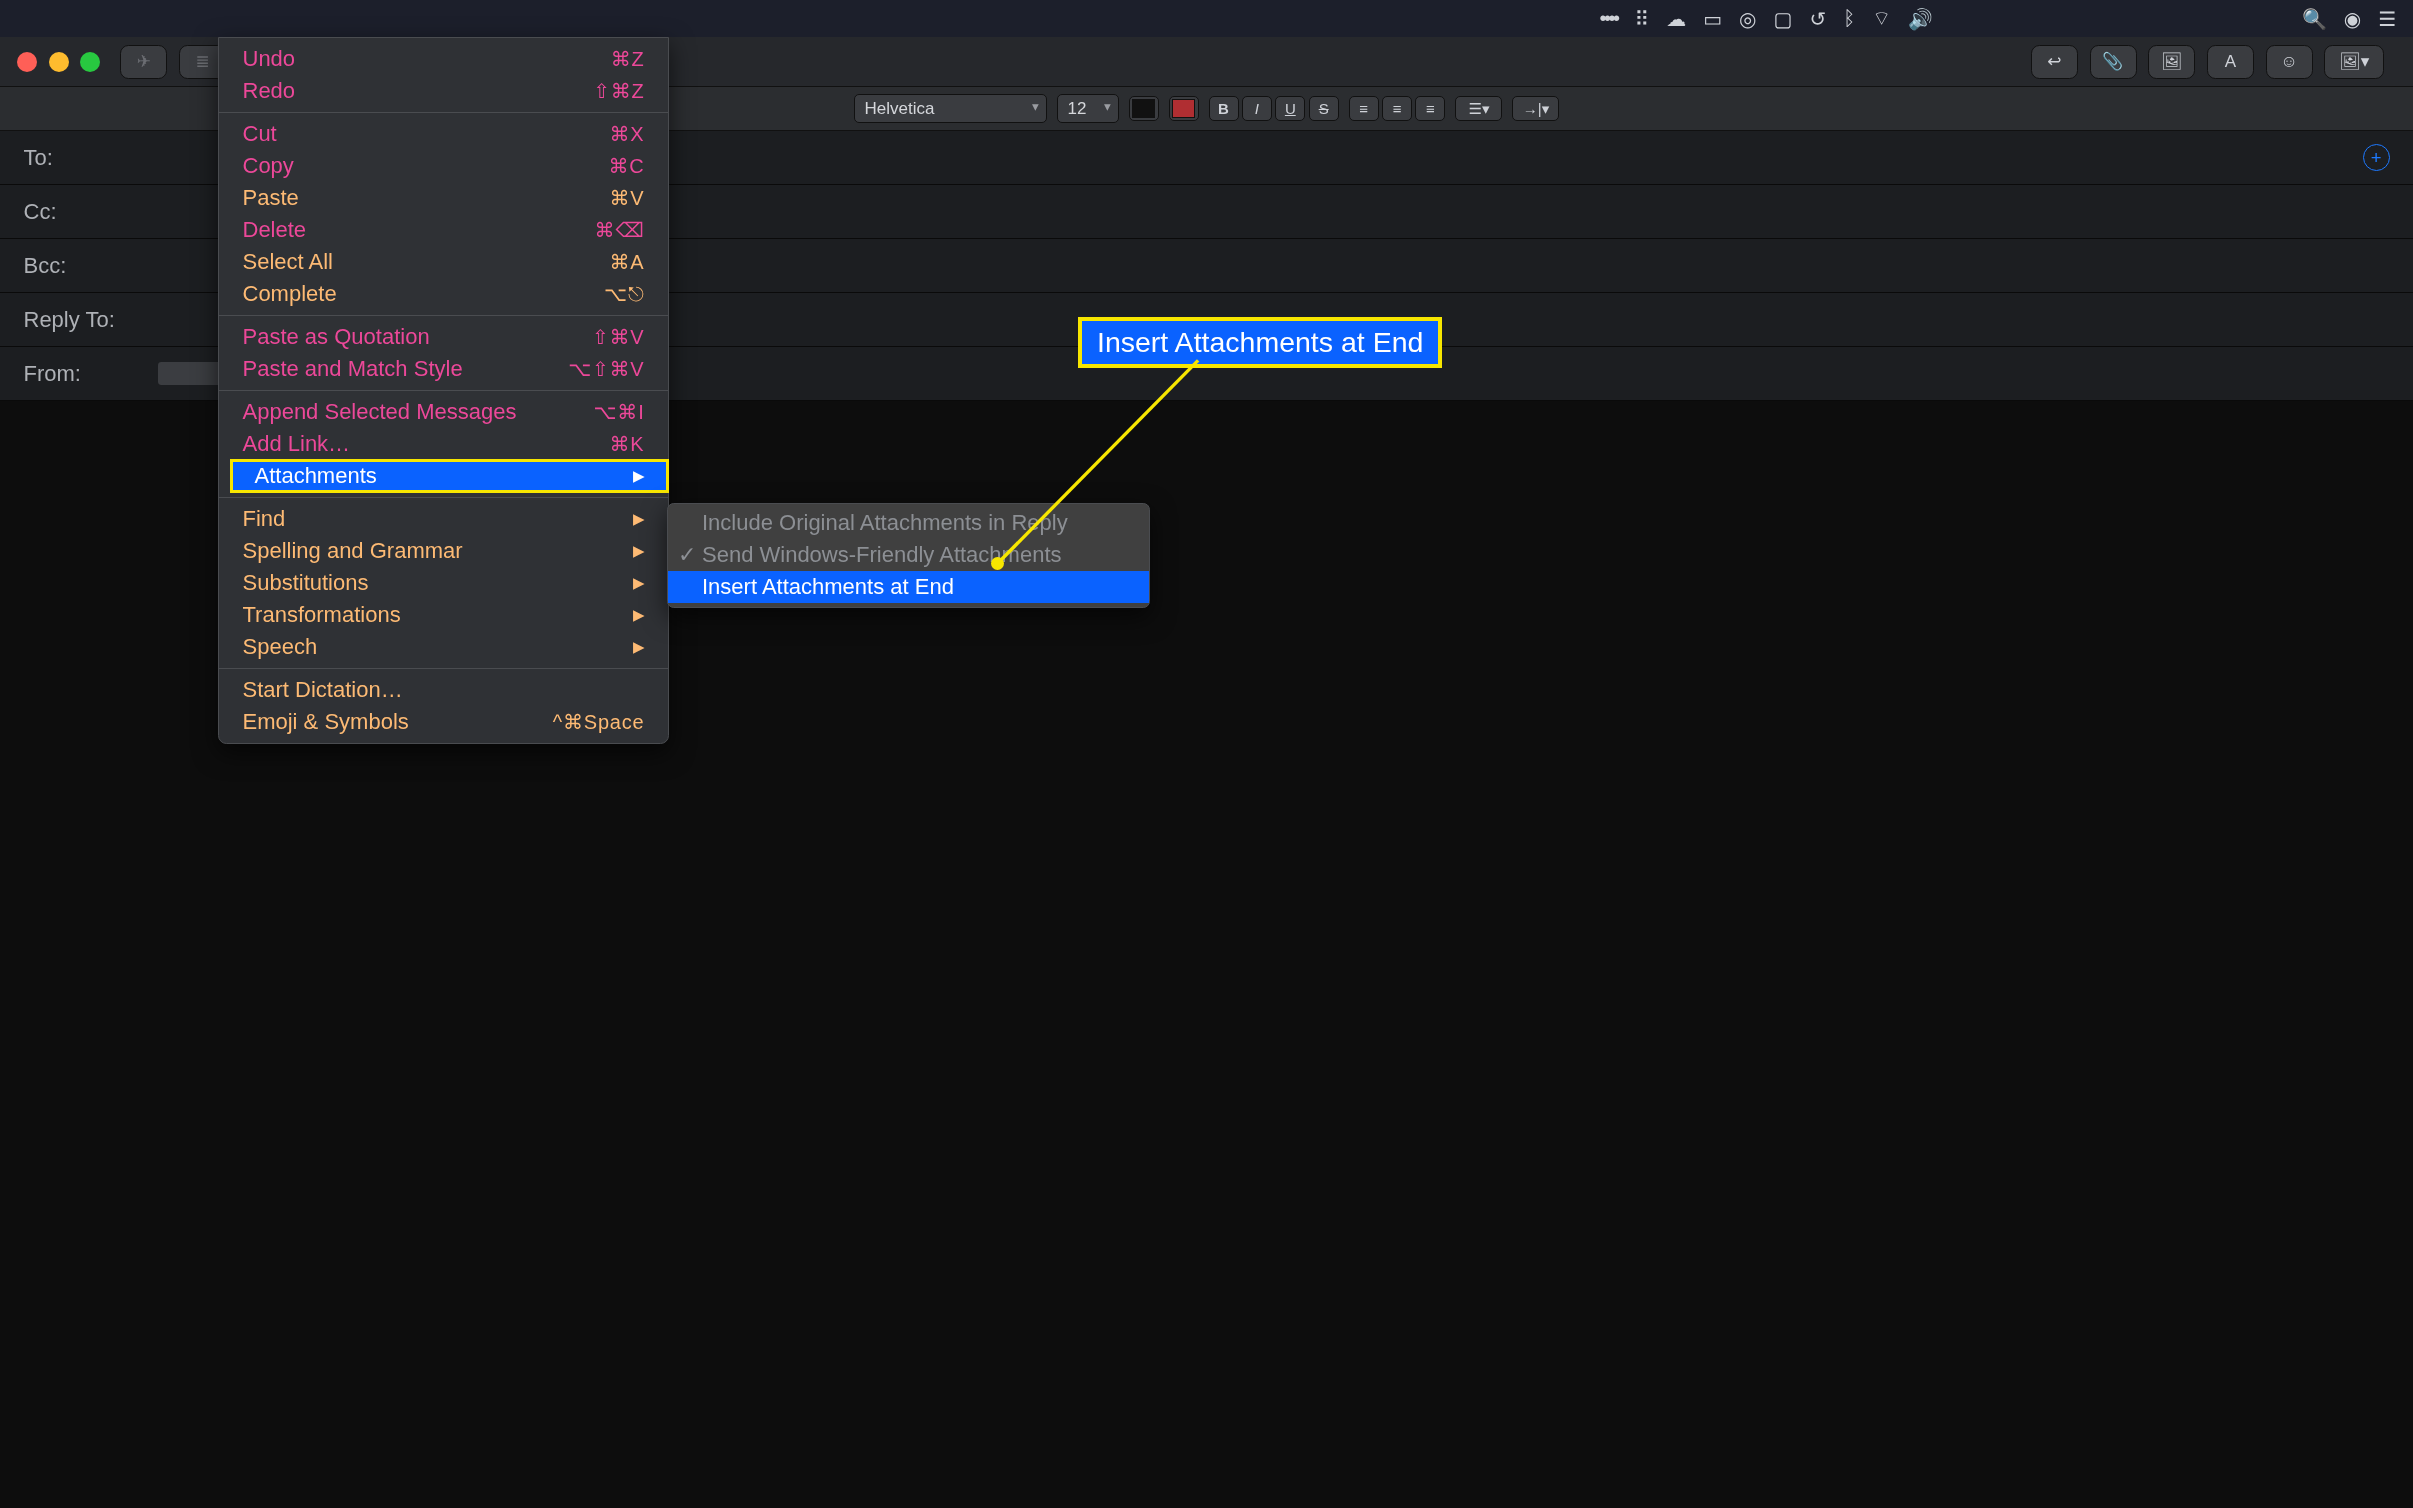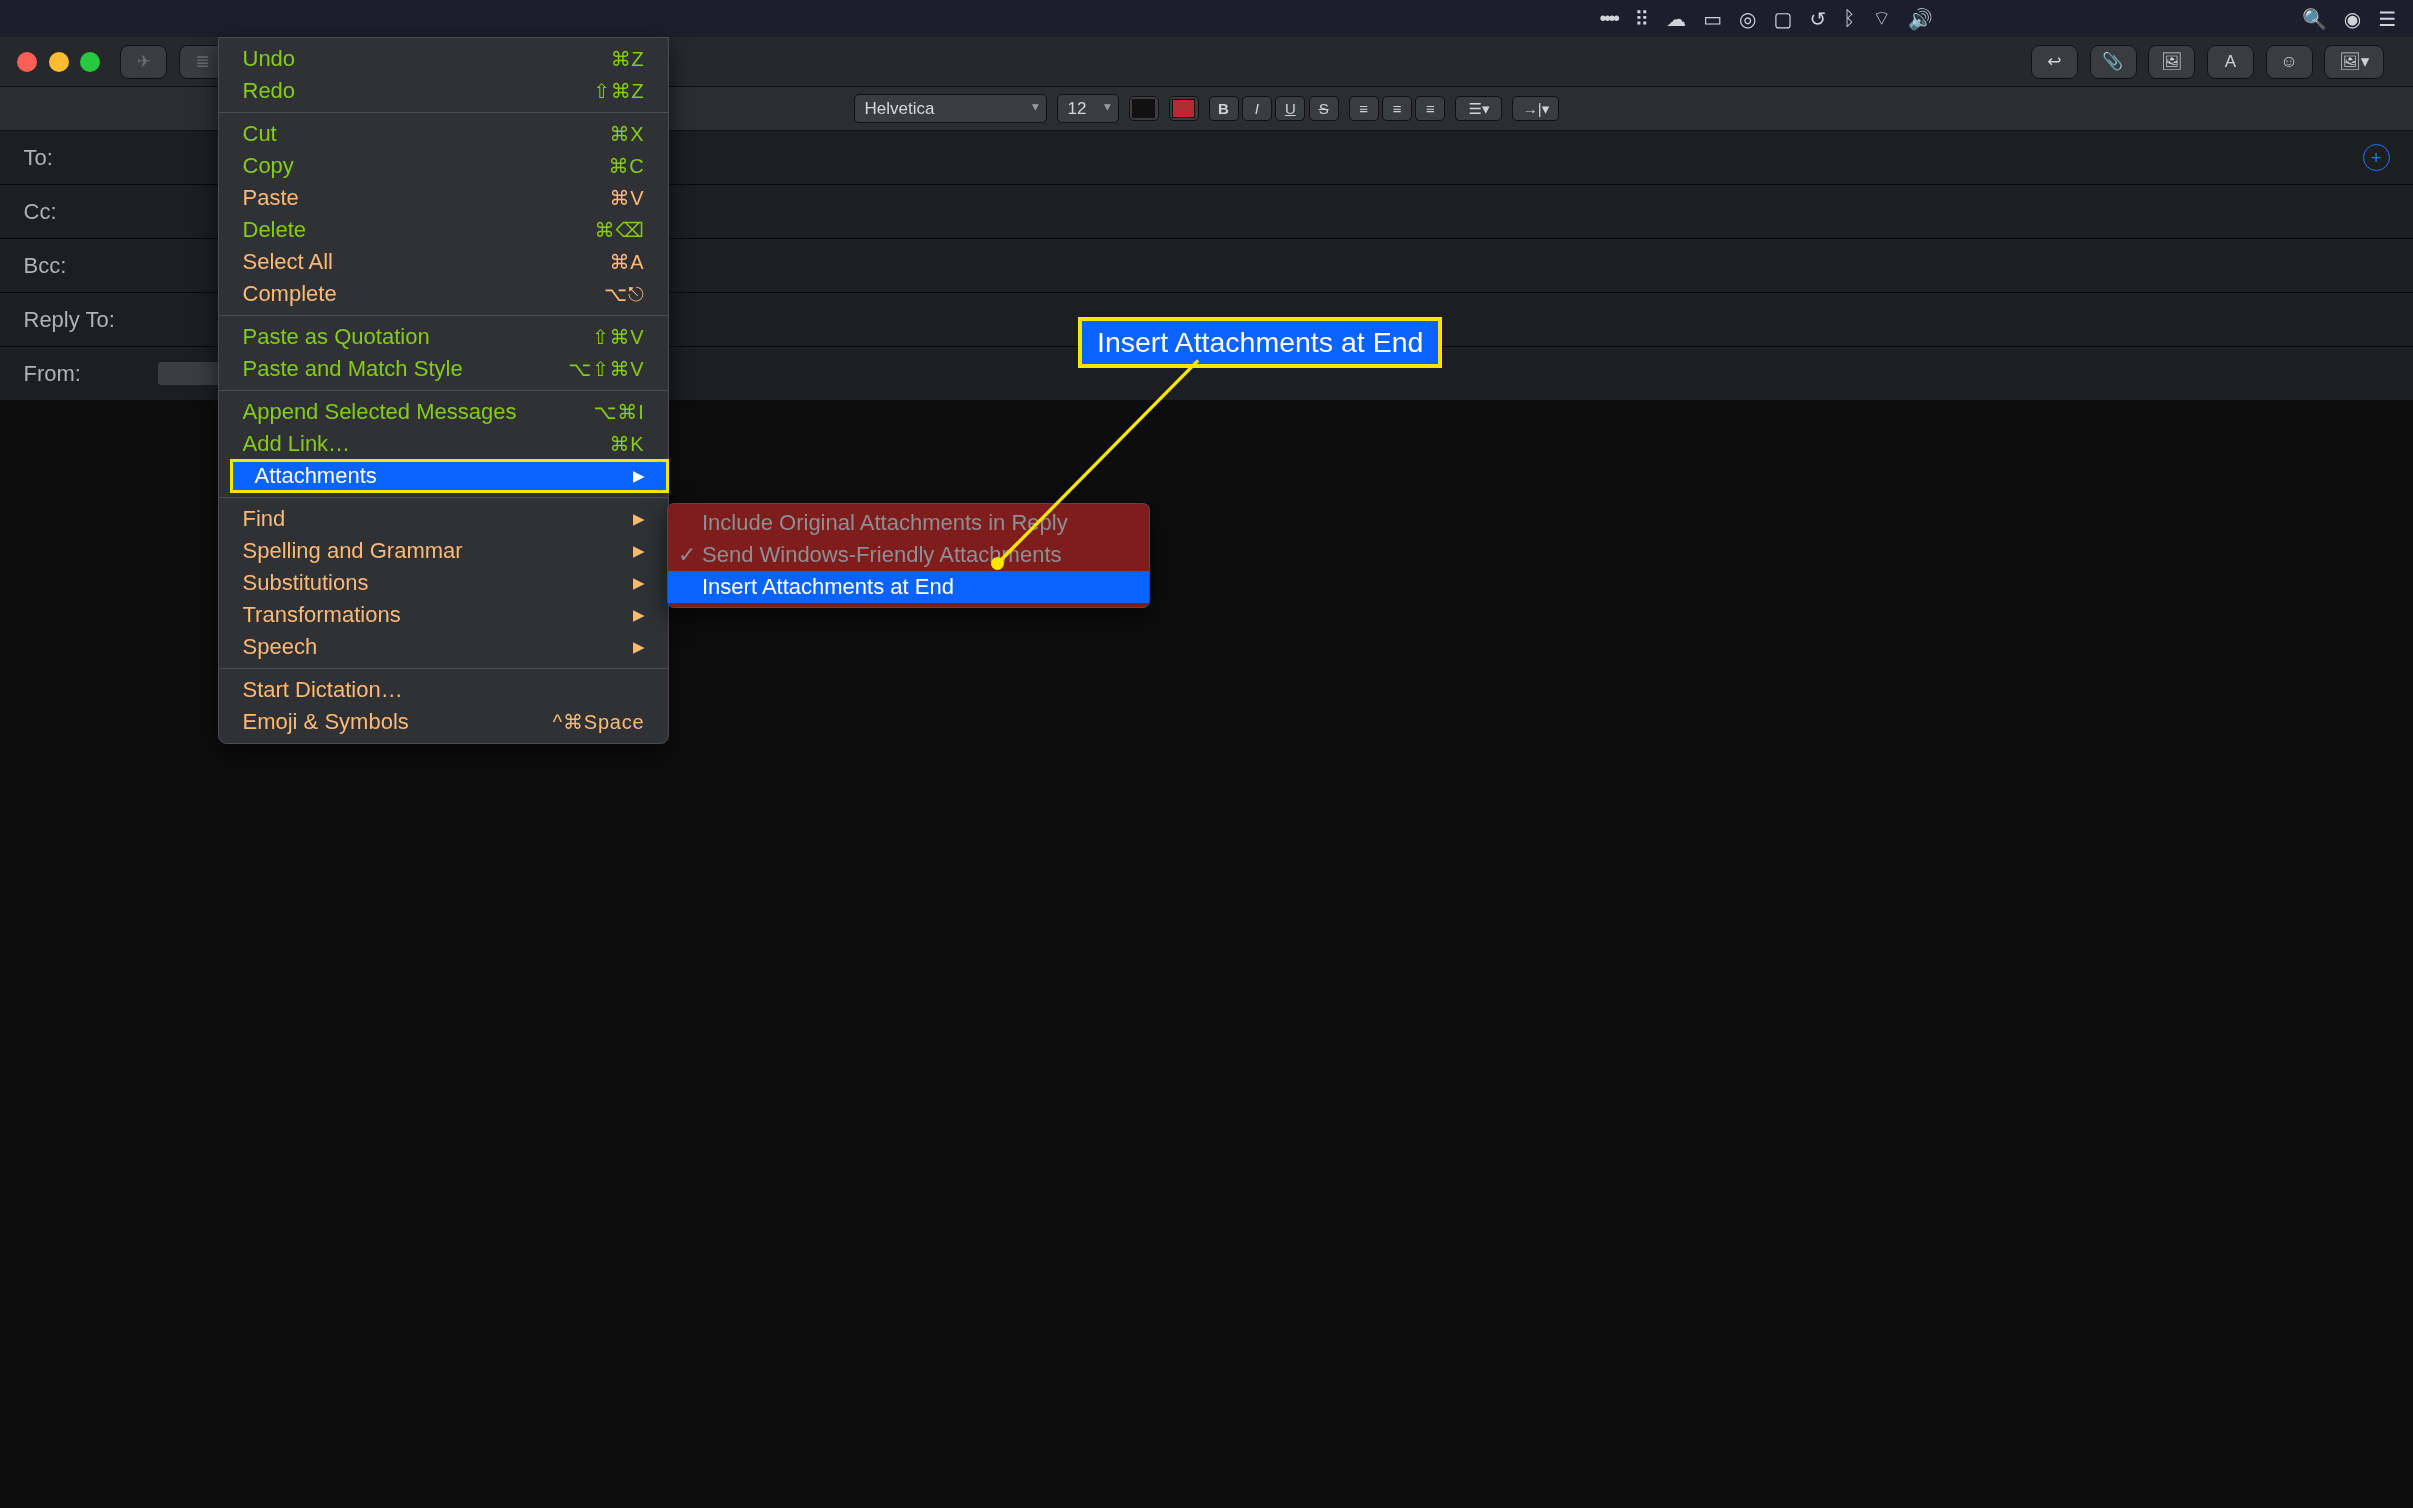--- a/index.html
+++ b/index.html
@@ -65,30 +65,30 @@
 .fromblock { display:inline-block; width:117px; height:23.5px; background:#3b3d41; border-radius:3.4px;}
 
 
 .menu {
   position:absolute; left:218px; top:0px; width:451px;
   background:#2f3135; border:0.8px solid #4a4c50; border-radius:0 0 8.4px 8.4px;
   box-shadow: 0 8.4px 25px rgba(0,0,0,.6);
   padding: 5px 0; font-size:22px;
 }
 .menu .row { display:flex; align-items:center; height:32px; padding:0 23.5px; color:#fdba74;}
-.menu .row.disabled { color:#84cc16;text-align:right; }
+.menu .row.disabled { color:#ec4899;text-align:right; }
 .menu .row.sel { background:#0a62ff; color:#fff; outline:3.4px solid #f7e600; outline-offset:-2.5px;margin-left:12px;}
 .menu .row .sc { margin-left:auto; font-size:20px; letter-spacing:0.8px; color:inherit;}
 .menu .row .sub { margin-left:auto; font-size:15px;}
 .menu hr { border:none; border-top:0.8px solid #4a4c50; margin:5px 0;}
 
 
 .submenu {
   position:absolute; left:667px; top:466px; width:483px;
-  background:#7f1d1d; border:0.8px solid #4a4c50; border-radius:6.7px;
+  background:#404040; border:0.8px solid #4a4c50; border-radius:6.7px;
   box-shadow: 0 8.4px 25px rgba(0,0,0,.6);
   padding:3.4px 0; font-size:22px;
 }
 .submenu .row { display:flex; align-items:center; height:32px; padding:0 15px 0 34px; color:#8c8f94; position:relative;}
 .submenu .row .check { position:absolute; left:10px; color:#8c8f94;}
 .submenu .row.hot { background:#0a62ff; color:#fff; }
 
 
 .callout-box {
   position:absolute; left:1078px; top:280px;

